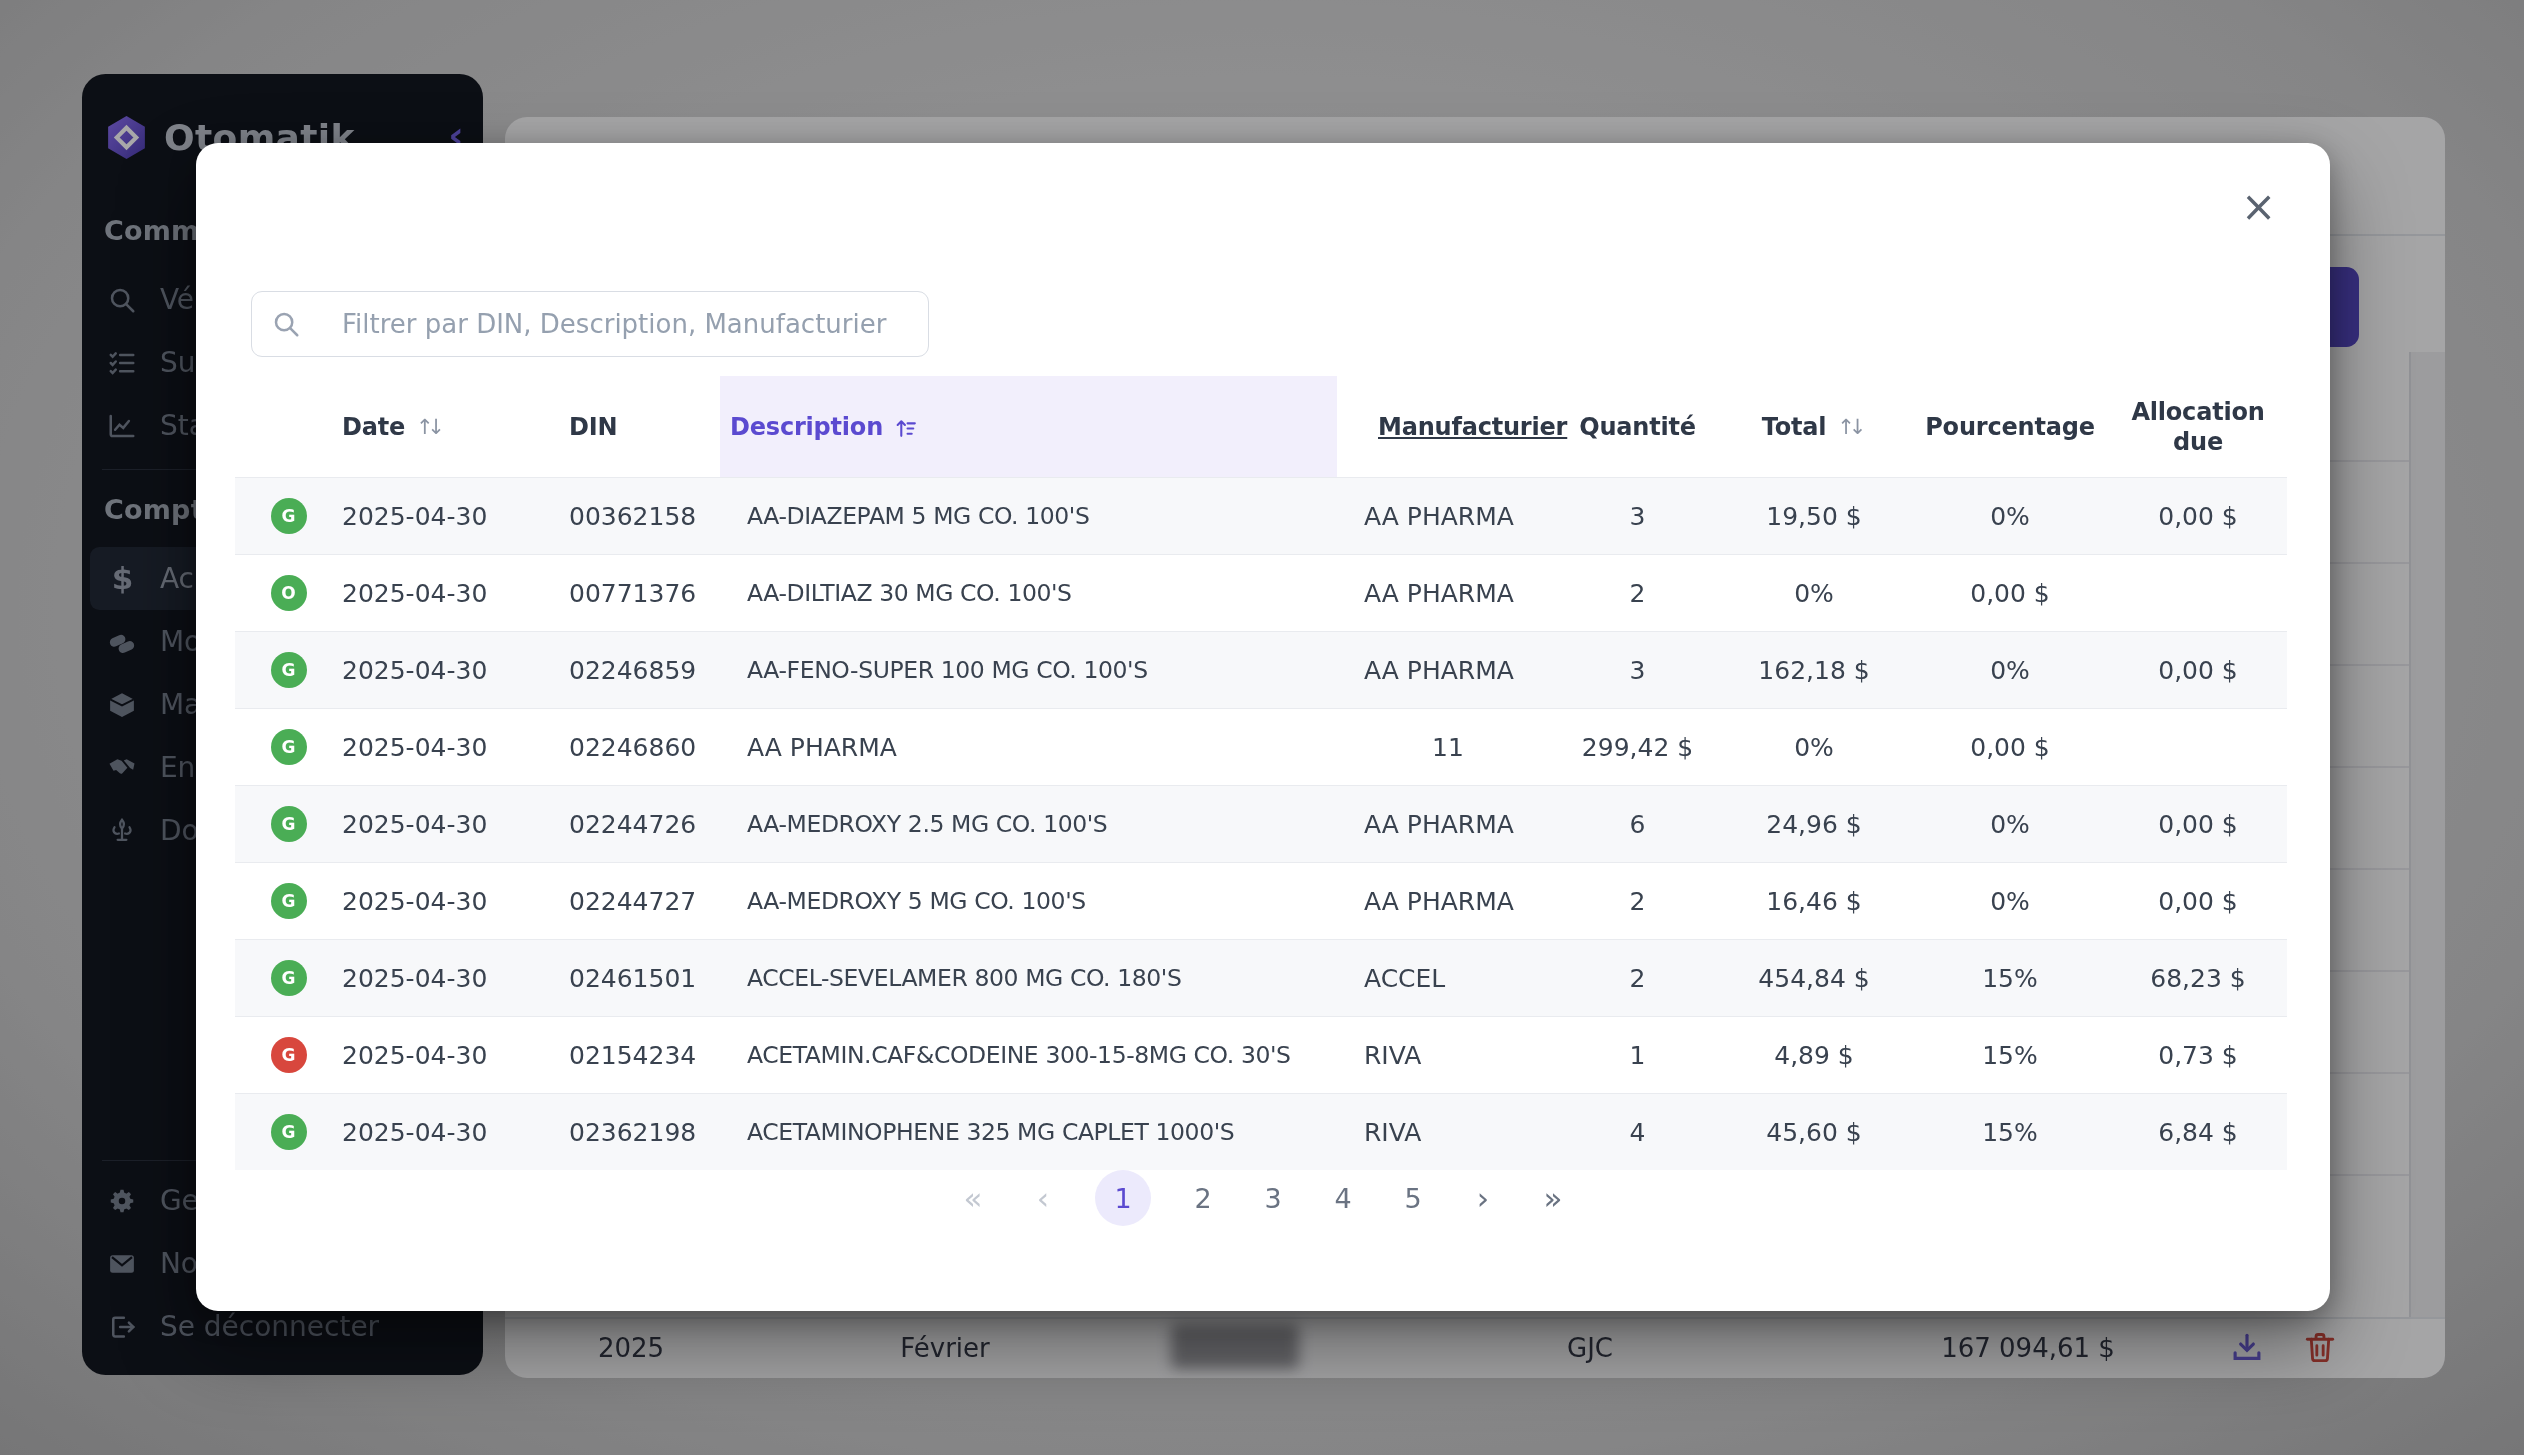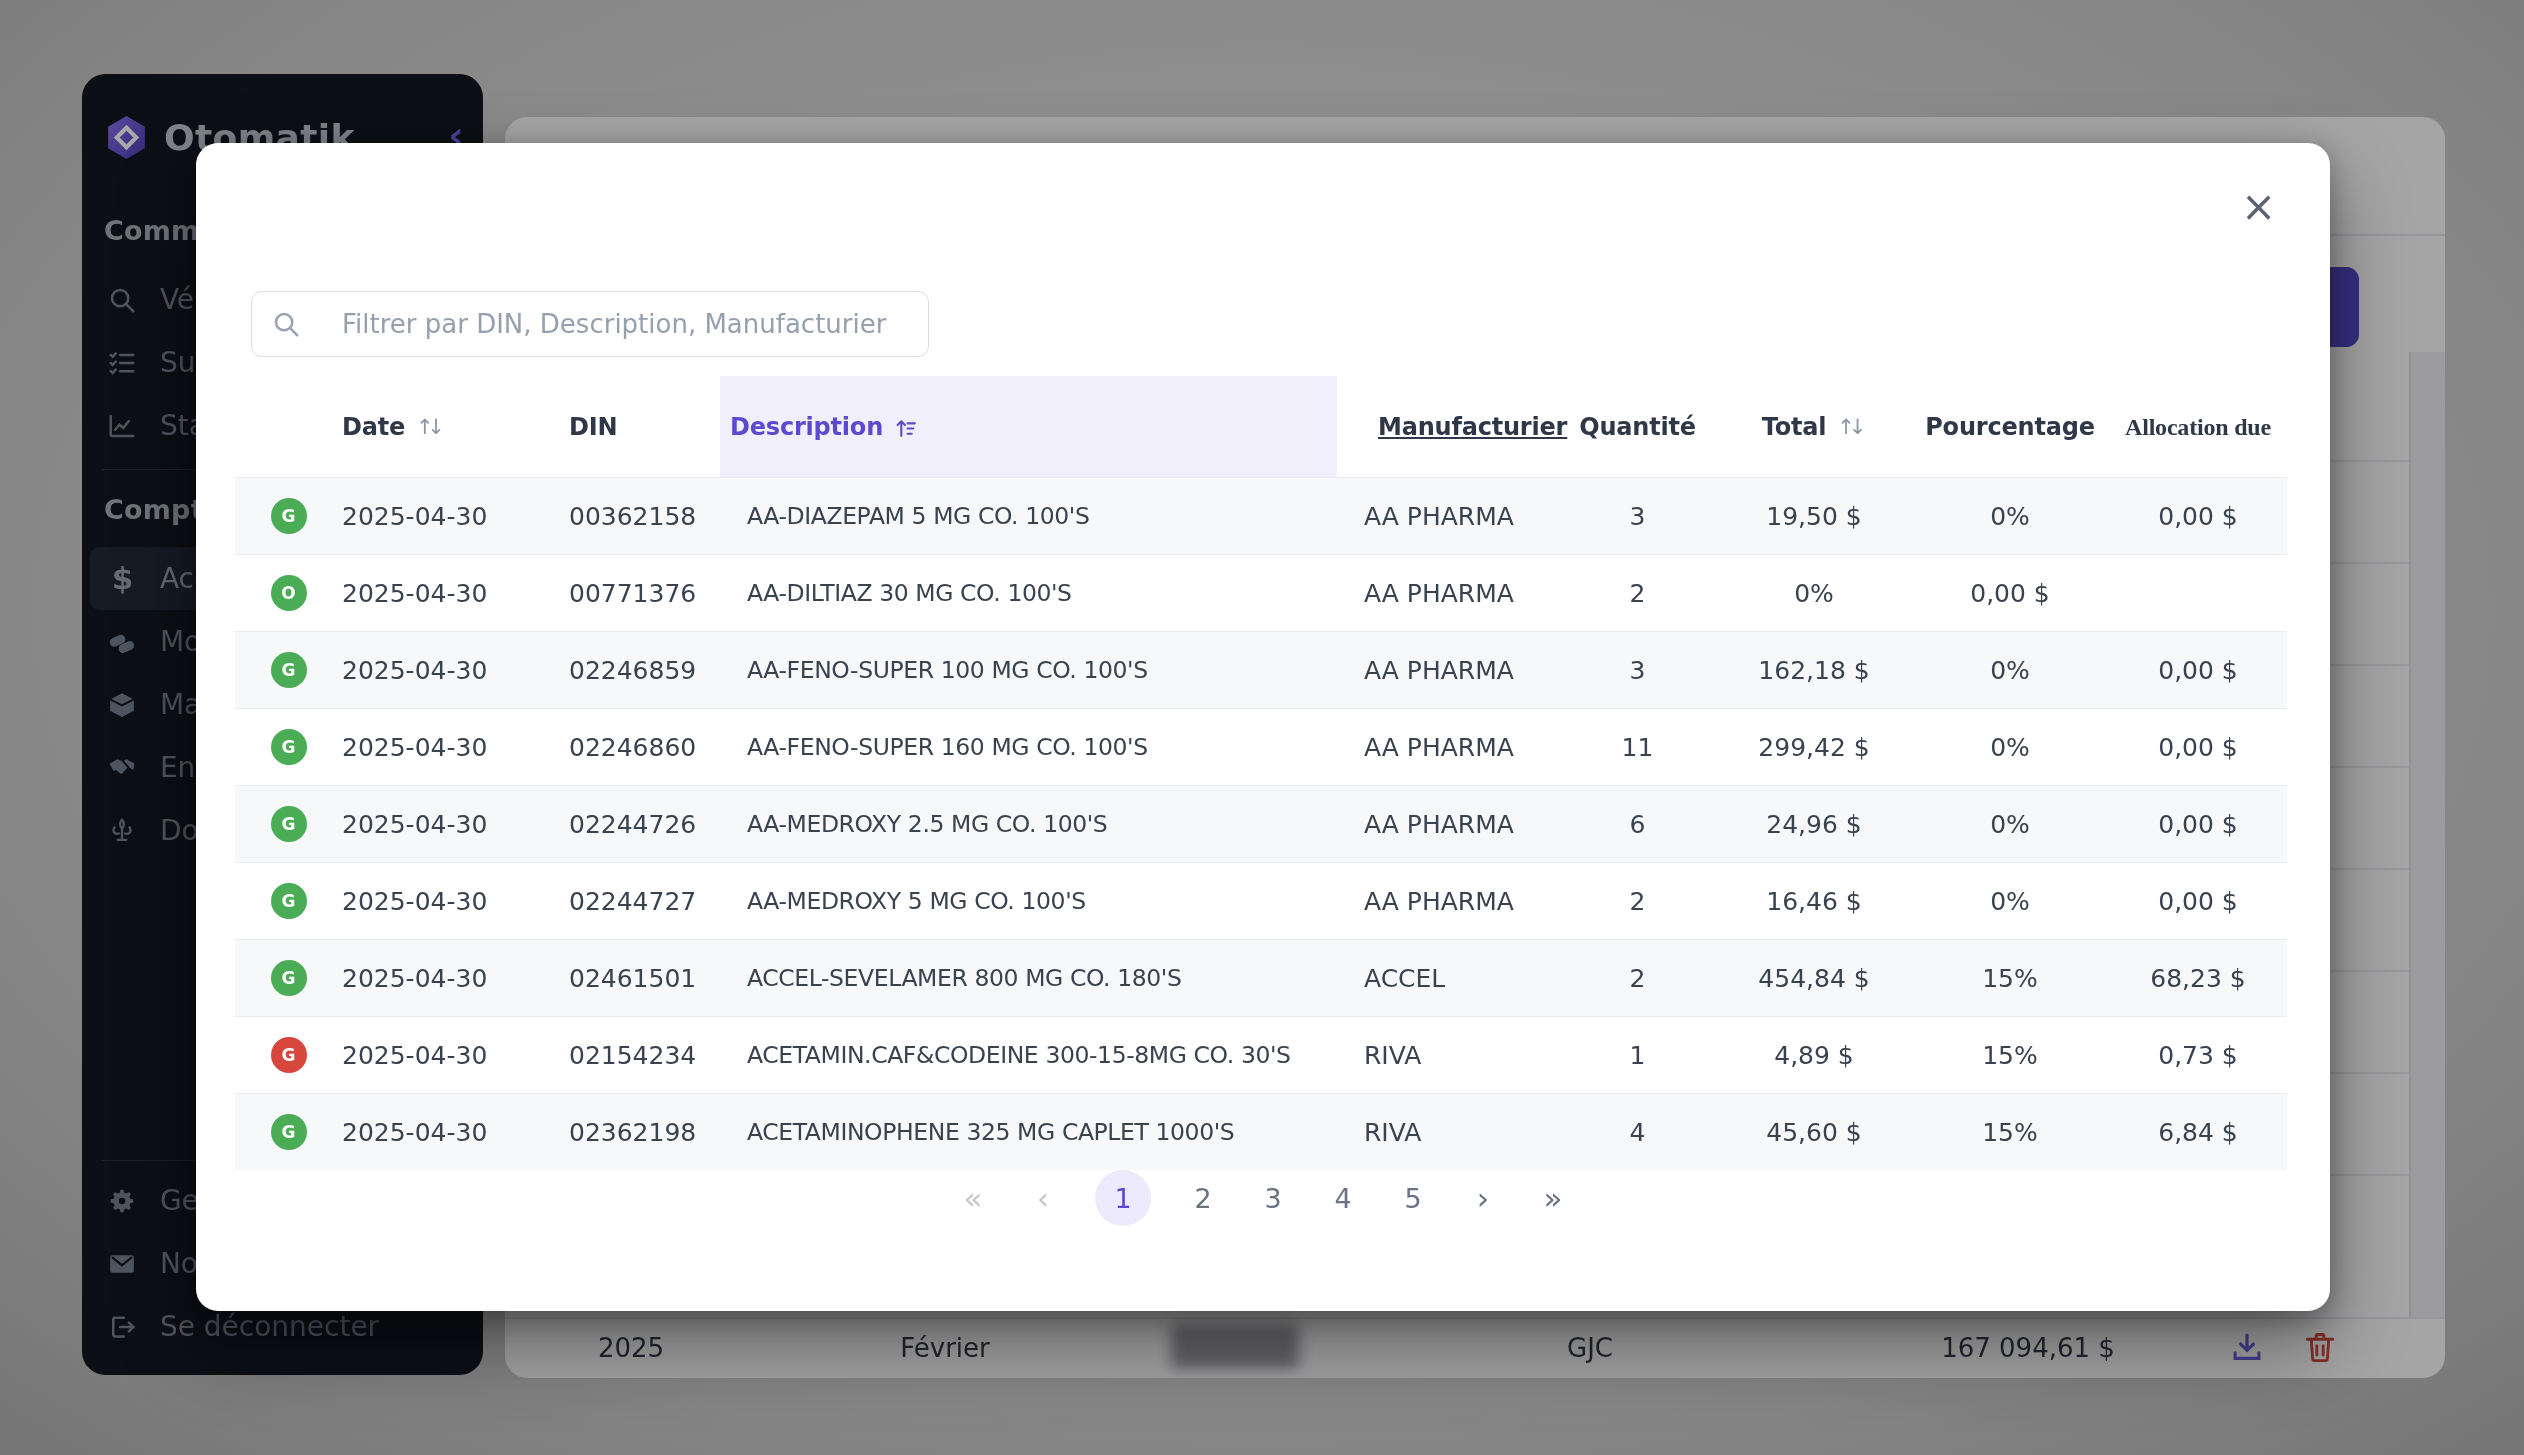--- a/index.html
+++ b/index.html
@@ -63,21 +63,21 @@
   .search input::placeholder{color:#95a0af;}
 
   .t-head{position:absolute;left:39px;top:233px;width:2052px;height:102px;display:grid;
     grid-template-columns:107px 227px 151px 617px 222px 157px 196px 196px 180px;}
   .th{display:flex;align-items:center;font-size:24px;font-weight:700;color:#2f3847;letter-spacing:-0.2px;gap:11px;cursor:pointer;}
   .th .sort{color:#8b94a3;font-size:21px;font-weight:400;letter-spacing:-6.3px;padding-right:6.3px;}
   .th.c-description{background:var(--header-highlight);color:var(--accent);padding-left:10px;}
   .th.c-description svg{width:25px;height:25px;}
   .th.c-manufacturer{padding-left:41px;text-decoration:underline;}
   .th.c-quantity,.th.c-total,.th.c-percentage,.th.c-allocation{justify-content:center;text-align:center;}
-  .th.c-allocation{line-height:1.25;font-family:Liberation Serif, serif;}
+  .th.c-allocation{line-height:1.25;}
 
   .t-body{position:absolute;left:39px;top:334px;width:2052px;}
   .tr{display:grid;grid-template-columns:107px 227px 151px 617px 222px 157px 196px 196px 180px;height:77px;
     border-top:0.8px solid #e9ebef;}
   .tr:nth-child(odd){background:#f7f8fa;}
   .td{display:flex;align-items:center;font-size:25px;color:#39424f;white-space:nowrap;overflow:hidden;}
   .td.c-badge{justify-content:center;}
   .td.c-description{padding-left:27px;font-size:23.5px;letter-spacing:-0.4px;}
   .td.c-manufacturer{padding-left:27px;}
   .td.c-quantity,.td.c-total,.td.c-percentage,.td.c-allocation{justify-content:center;}
@@ -345,21 +345,20 @@
           <div class="td c-total">162,18 $</div>
           <div class="td c-percentage">0%</div>
           <div class="td c-allocation">0,00 $</div>
         </div>
         <div class="tr">
           <div class="td c-badge">
             <span class="badge green">G</span>
           </div>
           <div class="td c-date">2025-04-30</div>
           <div class="td c-din">02246860</div>
-          <div class="td c-description">AA-FENO-SUPER 160 MG CO. 100'S</div>
           <div class="td c-manufacturer">AA PHARMA</div>
           <div class="td c-quantity">11</div>
           <div class="td c-total">299,42 $</div>
           <div class="td c-percentage">0%</div>
           <div class="td c-allocation">0,00 $</div>
         </div>
         <div class="tr">
           <div class="td c-badge">
             <span class="badge green">G</span>
           </div>

